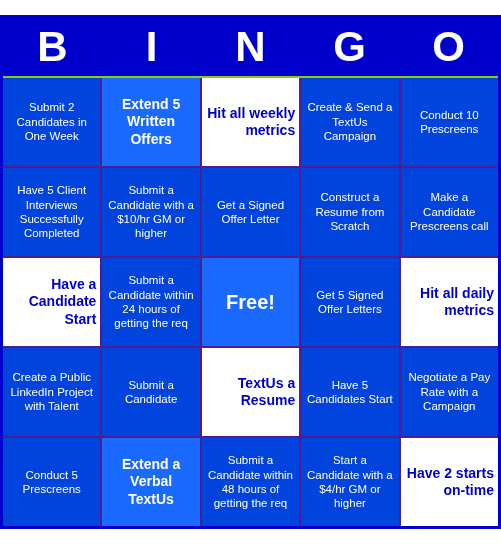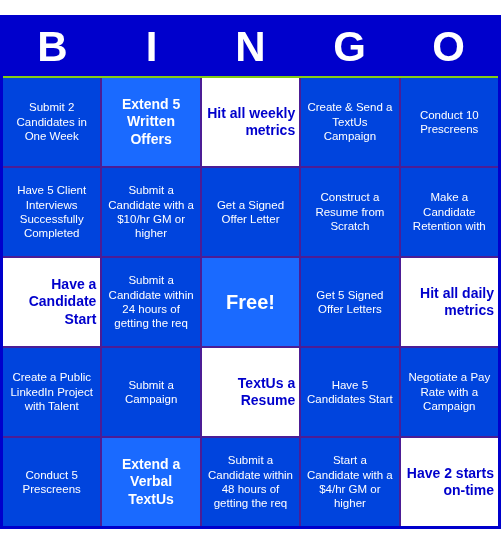--- a/index.html
+++ b/index.html
@@ -115,42 +115,42 @@
       <div class="bingo-cell">
         <span>Submit a Candidate with a $10/hr GM or higher</span>
       </div>
       <div class="bingo-cell">
         <span>Get a Signed Offer Letter</span>
       </div>
       <div class="bingo-cell">
         <span>Construct a Resume from Scratch</span>
       </div>
       <div class="bingo-cell">
-        <span>Make a Candidate Retention with</span>
+        <span>Make a Candidate Prescreens call</span>
       </div>
       <div class="bingo-cell white-bg">
         <span>Have a Candidate Start</span>
       </div>
       <div class="bingo-cell">
         <span>Submit a Candidate within 24 hours of getting the req</span>
       </div>
       <div class="bingo-cell free">
         <span>Free!</span>
       </div>
       <div class="bingo-cell">
         <span>Get 5 Signed Offer Letters</span>
       </div>
       <div class="bingo-cell white-bg">
         <span>Hit all daily metrics</span>
       </div>
       <div class="bingo-cell">
         <span>Create a Public LinkedIn Project with Talent</span>
       </div>
       <div class="bingo-cell">
-        <span>Submit a Campaign</span>
+        <span>Submit a Candidate</span>
       </div>
       <div class="bingo-cell white-bg">
         <span>TextUs a Resume</span>
       </div>
       <div class="bingo-cell">
         <span>Have 5 Candidates Start</span>
       </div>
       <div class="bingo-cell">
         <span>Negotiate a Pay Rate with a Campaign</span>
       </div>

